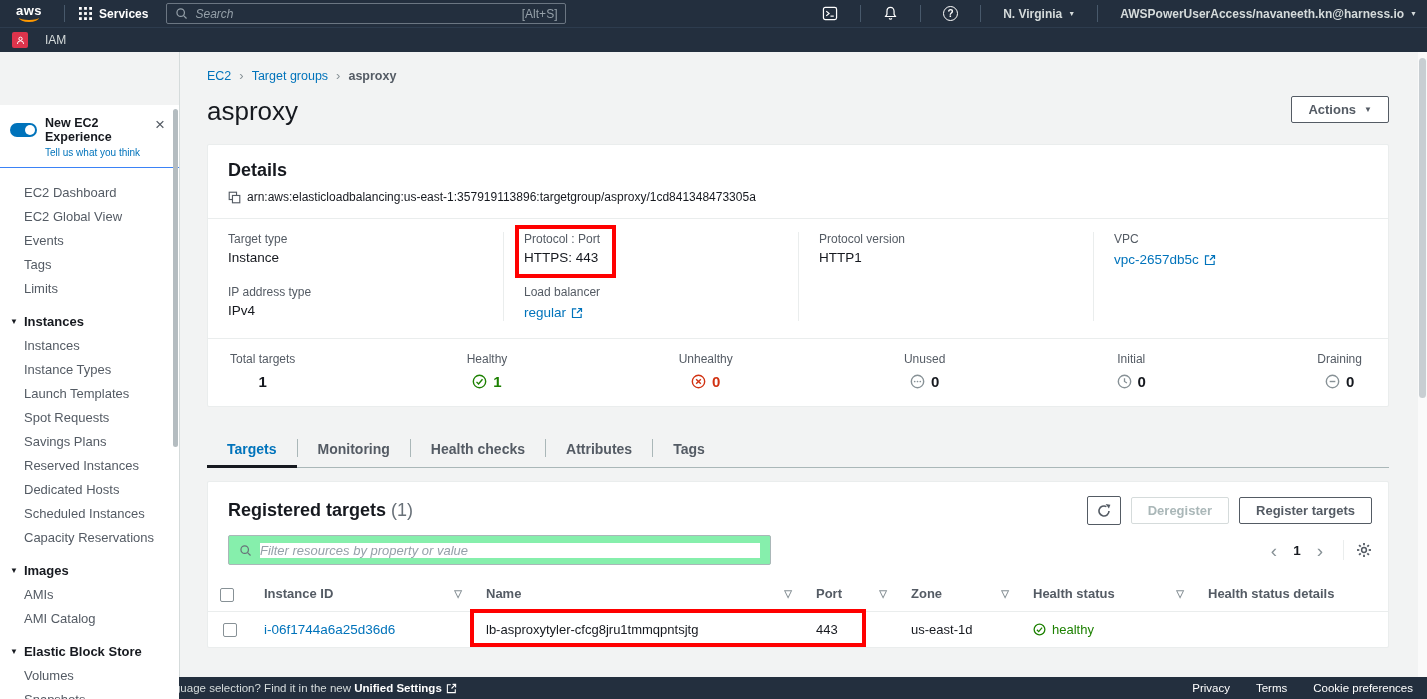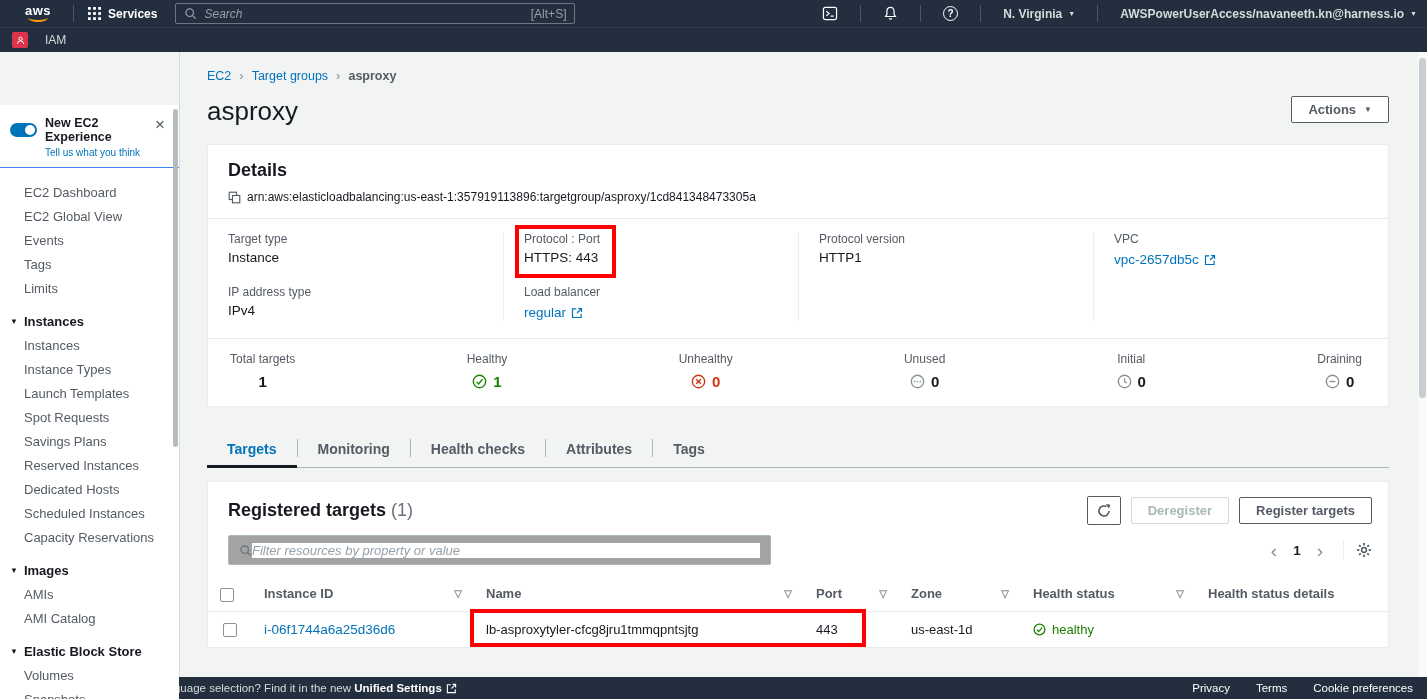--- a/index.html
+++ b/index.html
@@ -1,21 +1,21 @@
 <!DOCTYPE html>
 <html><head>
 <meta charset="utf-8">
 <style>
   * { box-sizing: border-box; margin: 0; padding: 0; }
   html,body { width:1427px; height:699px; overflow:hidden; }
   body { font-family:"Liberation Sans", sans-serif; background:#f2f3f3; color:#16191f; }
 
   
   .topnav { background:#232f3e; width:100%; }
-  .topnav-row1 { height:27px; display:flex; align-items:center; padding:0 10px 0 25px; }
+  .topnav-row1 { height:27px; display:flex; align-items:center; padding:0 10px 0 16px; }
   .topnav-row2 { height:25px; display:flex; align-items:center; padding:0 12px; border-top:1px solid #2d3c4e; }
   .aws-logo { display:flex; flex-direction:column; align-items:center; margin-right:12px; cursor:pointer; }
   .aws-logo .aws-txt { color:#fff; font-weight:bold; font-size:13px; line-height:12px; letter-spacing:.5px; }
   .aws-logo .smile { width:20px; height:5px; border:solid #ff9900; border-width:0 0 2px 0; border-radius:0 0 55% 55% / 0 0 100% 100%; }
   .nav-divider { width:1px; height:17px; background:#48596b; margin:0 10px; }
   .services { display:flex; align-items:center; gap:7px; color:#fff; font-size:12px; font-weight:bold; cursor:pointer; padding:0 4px; }
   .search-box { margin-left:14px; width:400px; height:21px; border:1px solid #6b7682; border-radius:2px; background:#232f3e; display:flex; align-items:center; padding:0 8px; gap:7px; }
   .search-box input { flex:1; background:transparent; border:none; outline:none; color:#d5dbdb; font-size:12px; font-style:italic; font-family:"Liberation Sans",sans-serif; }
   .search-box input::placeholder { color:#95a0a9; font-style:italic; }
   .search-shortcut { color:#95a0a9; font-size:12px; }
@@ -89,21 +89,21 @@
   .tabs { display:flex; align-items:stretch; border-bottom:1px solid #aab7b8; margin-top:24px; }
   .tab { font-size:14px; font-weight:bold; color:#545b64; padding:10px 20px 8px 20px; border-bottom:3px solid transparent; margin-bottom:-1px; cursor:pointer; }
   .tab.active { color:#0073bb; border-bottom-color:#16191f; }
   .tab-div { width:1px; background:#aab7b8; margin:8px 0 10px 0; }
 
   .targets-card { margin-top:13px; position:relative; }
   .rt-head { display:flex; align-items:center; justify-content:space-between; padding:14px 16px 10px 20px; }
   .rt-buttons { display:flex; align-items:center; gap:10px; }
   .icon-btn { width:34px; height:29px; border:1px solid #545b64; border-radius:2px; background:#fff; display:flex; align-items:center; justify-content:center; cursor:pointer; }
   .filter-row { display:flex; align-items:center; justify-content:space-between; padding:0 16px 4px 20px; }
-  .filter-box { width:543px; height:30px; border:1px solid #aab7b8; border-radius:2px; display:flex; align-items:center; gap:0; padding:0 10px; background:#a3a3a3; }
+  .filter-box { width:543px; height:30px; border:1px solid #aab7b8; border-radius:2px; display:flex; align-items:center; gap:8px; padding:0 10px; background:#86efac; }
   .filter-box input { flex:1; border:none; outline:none; font-size:13px; font-style:italic; color:#16191f; font-family:"Liberation Sans",sans-serif; }
   .filter-box input::placeholder { color:#95a0a9; font-style:italic; }
   .pagination { display:flex; align-items:center; gap:4px; }
   .pg-chevron { font-size:19px; color:#879196; padding:0 8px; cursor:pointer; line-height:1; }
   .pg-num { font-size:13.5px; font-weight:bold; color:#16191f; padding:0 4px; }
   .pg-div { width:1px; height:20px; background:#eaeded; margin:0 8px; }
   .gear-btn { cursor:pointer; display:flex; align-items:center; }
 
   table.rt { width:100%; border-collapse:collapse; margin-top:8px; }
   .rt th { font-size:13px; font-weight:bold; color:#545b64; text-align:left; padding:9px 12px; border-bottom:1px solid #eaeded; }

